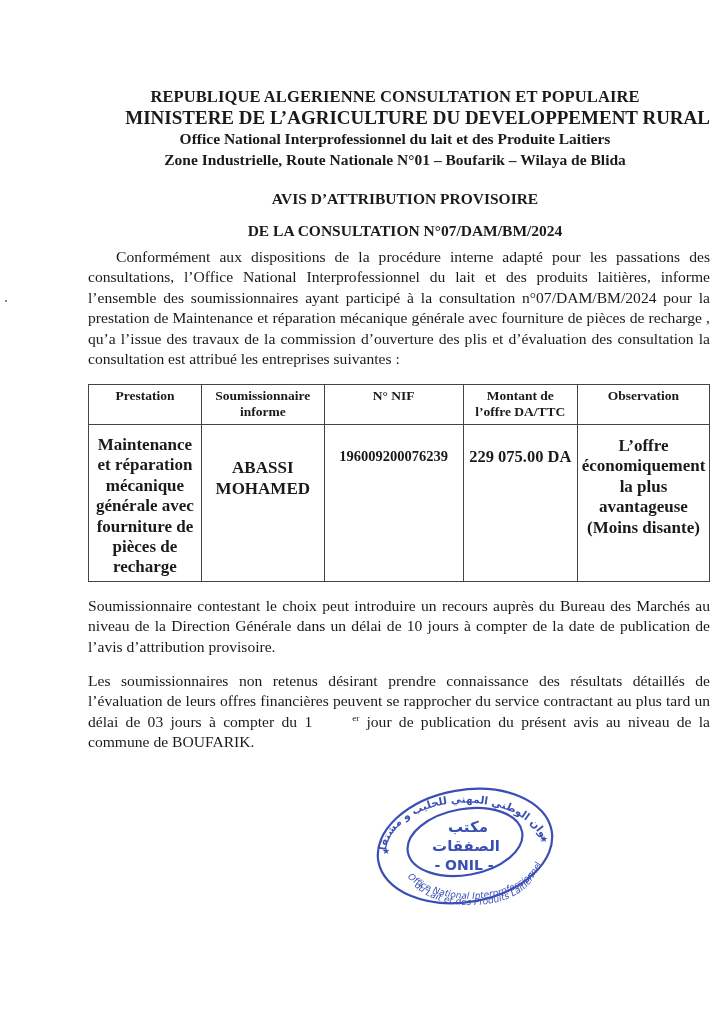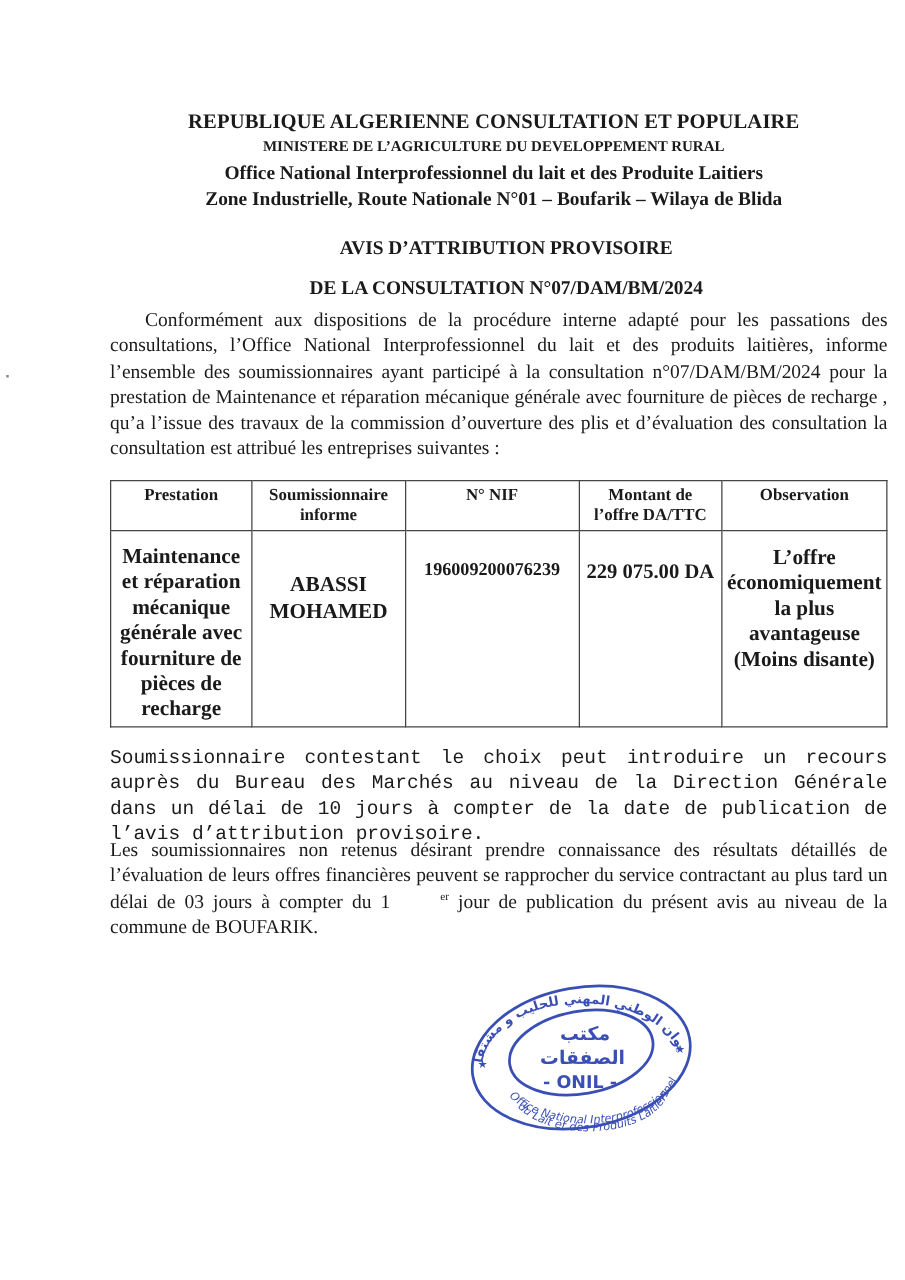--- a/index.html
+++ b/index.html
@@ -1,31 +1,31 @@
 <!DOCTYPE html>
 <html><head>
   <meta charset="utf-8">
   <style>
     * { margin: 0; padding: 0; box-sizing: border-box; }
     html, body { width: 724px; height: 1024px; background: #ffffff; overflow: hidden; }
     body { position: relative; font-family: "Liberation Serif", "DejaVu Serif", serif; color: #1a1a1a; }
 
     .header { position: absolute; top: 86px; left: 80px; width: 630px; text-align: center; font-weight: bold; }
     .header .l1 { font-size: 16.5px; line-height: 21px; letter-spacing: 0.1px; }
-    .header .l2 { font-size: 12px; line-height: 21px; }
+    .header .l2 { font-size: 19px; line-height: 21px; text-align: right; }
     .header .l3 { font-size: 15.5px; line-height: 21px; font-family: Liberation Serif, serif; }
     .header .l4 { font-size: 15.5px; line-height: 21px; }
 
     .title { position: absolute; left: 80px; width: 650px; text-align: center; font-weight: bold; font-size: 15.5px; }
     .title.t1 { top: 190px; }
     .title.t2 { top: 222px; }
 
     .para { position: absolute; left: 88px; width: 622px; font-size: 15.6px; line-height: 20.4px; text-align: justify; text-align-last: left; }
     .p1 { top: 247px; text-indent: 28px; }
-    .p2 { top: 596px; font-family: Liberation Mono, monospace; }
+    .p2 { top: 596px; }
     .p3 { top: 671px; }
     sup { font-size: 9px; vertical-align: super; line-height: 0; margin-left: 40px; }
 
     table.results { position: absolute; top: 384px; left: 88px; width: 622px; border-collapse: collapse; }
     table.results th, table.results td { border: 1.4px solid #444; font-weight: bold; text-align: center; vertical-align: top; }
     table.results th { font-size: 13.5px; line-height: 16px; padding: 3px 8px 4px; height: 39px; }
     table.results td { font-size: 15.5px; line-height: 19.8px; padding: 6px 3px 3px; height: 145px; }
     td.c-prest { font-size: 17px !important; line-height: 20.4px !important; padding-top: 10px !important; }
     td.c-soum { font-size: 17px !important; padding-top: 33px !important; line-height: 20.6px !important; }
     td.c-nif { font-size: 14.5px !important; padding-top: 22px !important; margin-top: 30px; }

